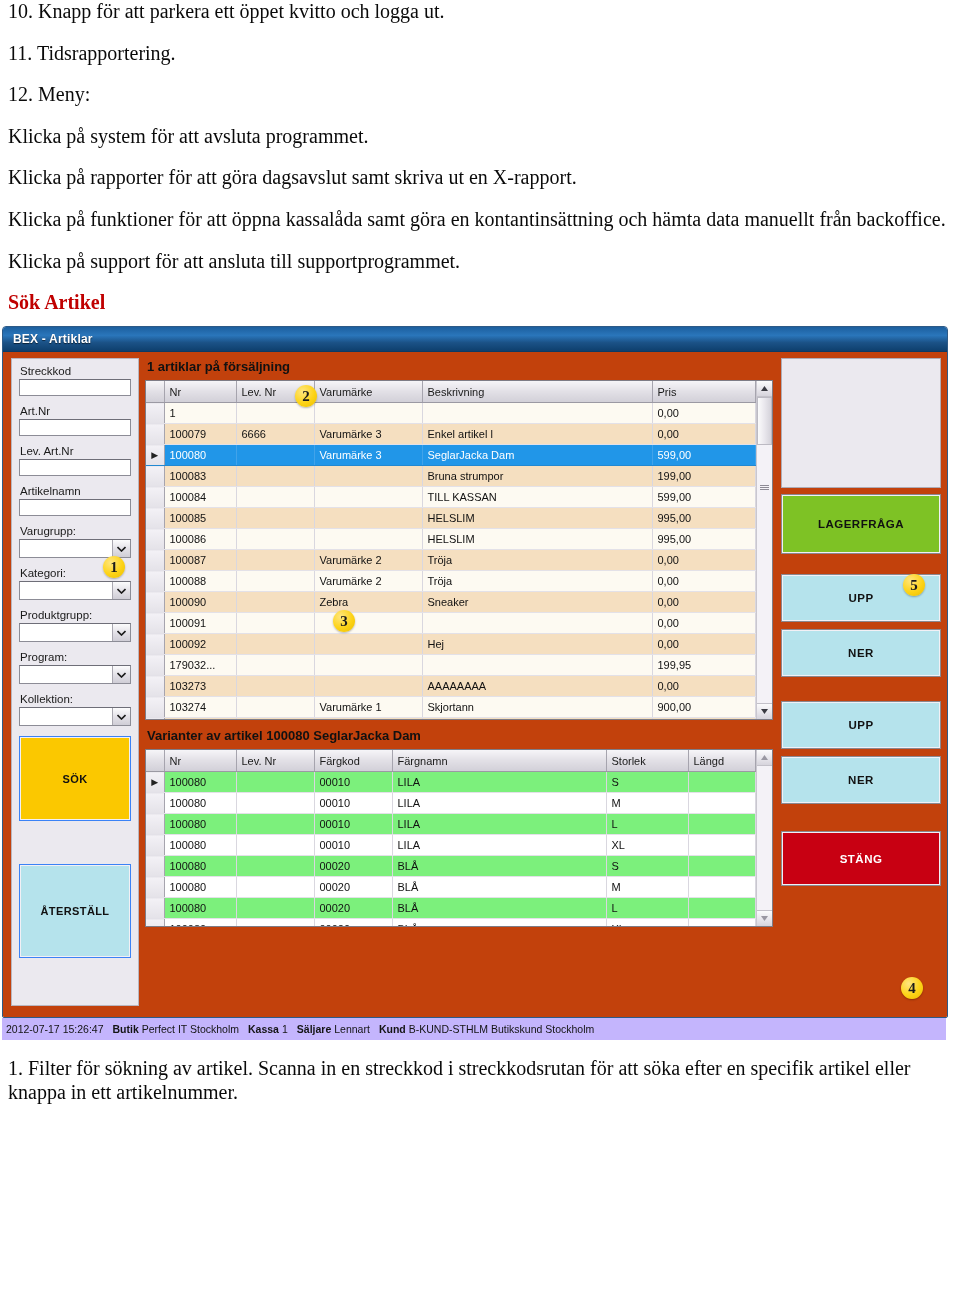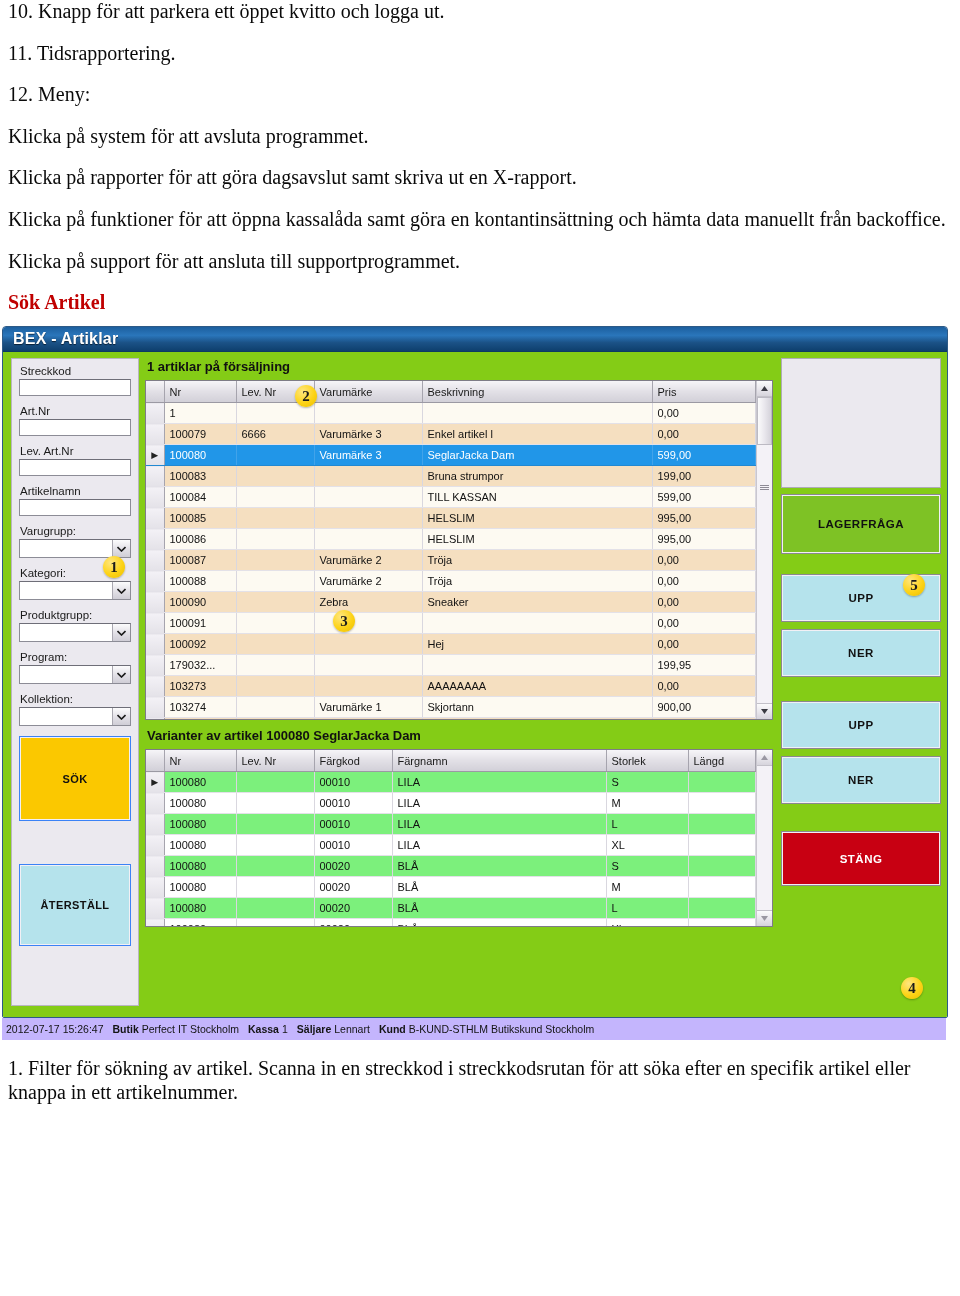--- a/index.html
+++ b/index.html
@@ -57,29 +57,29 @@
     height: 24px;
     background: linear-gradient(180deg,#1c5f9e 0%,#2a76bb 35%,#1b5287 65%,#0e3f6d 100%);
     border-bottom: 1px solid #0c3a63;
     display: flex;
     align-items: center;
     padding-left: 10px;
   }
   .titlebar .tb-text {
     color: #ffffff;
     font-family: "Liberation Sans", sans-serif;
-    font-size: 16px;
+    font-size: 12px;
     font-weight: bold;
     letter-spacing: 0.2px;
     text-shadow: 0 1px 1px rgba(0,0,0,0.6);
   }
   .client {
     position: relative;
     height: 666px;
-    background: #84cc16;
+    background: #c2410c;
     box-sizing: border-box;
   }
 
   
   .left-panel {
     position: absolute;
     left: 8px; top: 6px;
     width: 128px;
     height: 648px;
     background: #ebe9ef;
@@ -134,21 +134,21 @@
     letter-spacing: 0.4px;
     color: #111;
     box-shadow: 0 0 0 1px #f2f0f5 inset;
   }
   .btn-sok {
     height: 85px;
     background: #fbc800;
     margin-top: 10px;
   }
   .btn-aterstall {
-    height: 82px;
+    height: 94px;
     background: #b5e3ec;
     margin-top: 43px;
   }
 
   
   .grid-area {
     position: absolute;
     left: 142px; top: 6px;
     width: 628px;
     height: 648px;

